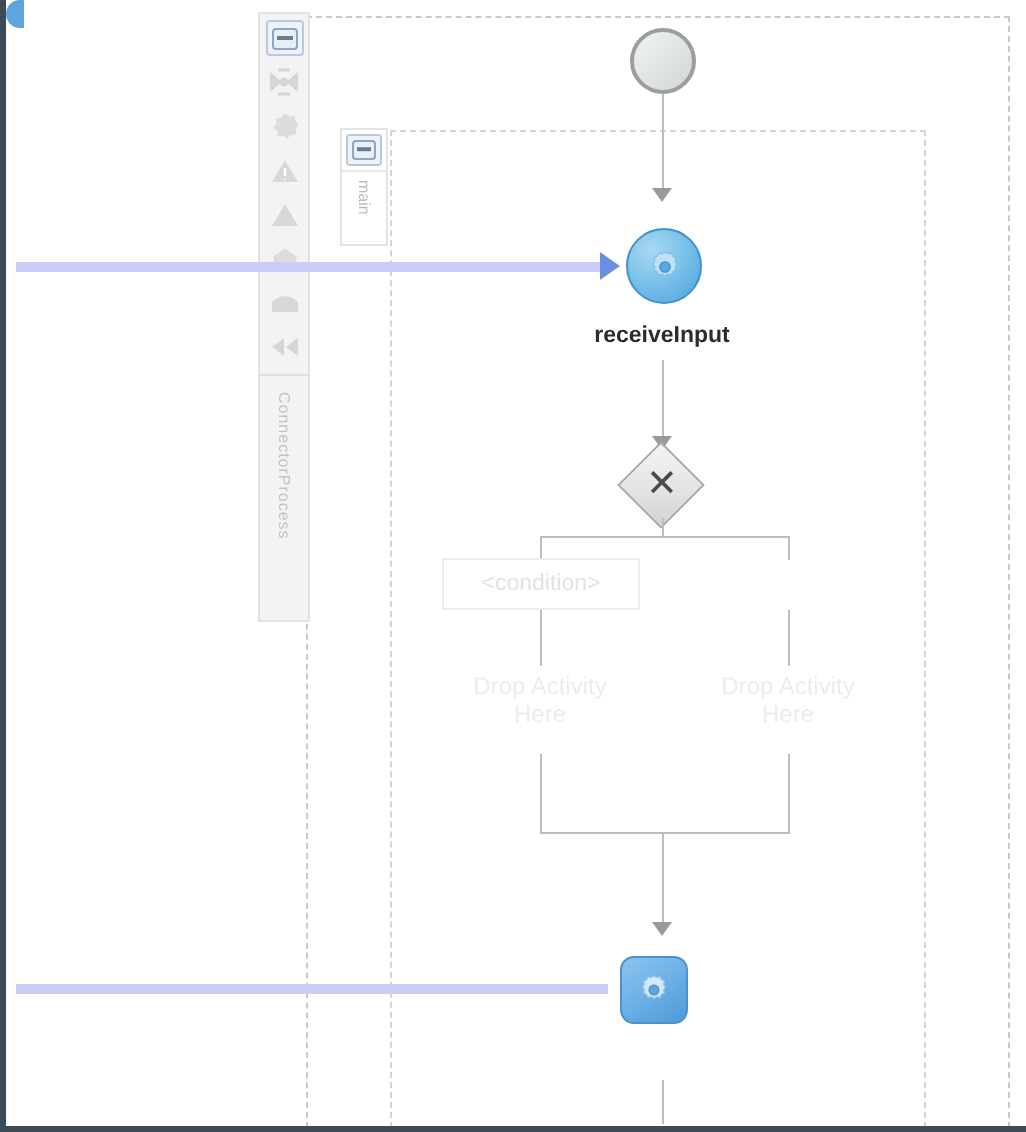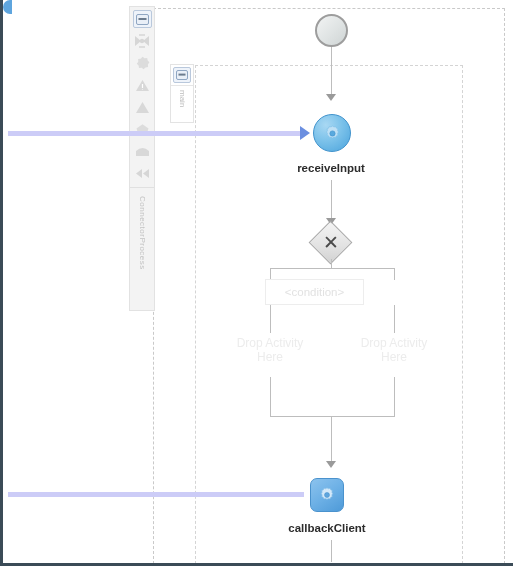--- a/index.html
+++ b/index.html
@@ -182,21 +182,20 @@
     height:26px;
     border:1px solid #ededed;
     border-radius:0;
     background:#ffffff;
     display:flex;align-items:center;justify-content:center;
     font-size:11.5px;
     color:#e2e2e2;
     box-sizing:border-box;
     padding:0 8px;
     white-space:nowrap;
-    margin-left:44px;
   }
   .drop-text{
     position:absolute;
     width:120px;
     text-align:center;
     font-size:12px;
     color:#ececec;
     line-height:14px;
   }
 
@@ -352,17 +351,16 @@
 
   <div class="link-line" style="top:492px; width:296px;"></div>
   <div class="link-dot"></div>
 
   <div class="callback-node">
     <svg class="gear" width="18" height="18" viewBox="0 0 24 24">
       <path d="M12 2.6 l1.9 1.1 2.1-.5 .9 2 2 .9 -.5 2.1 1.1 1.9 -1.1 1.9 .5 2.1 -2 .9 -.9 2 -2.1-.5 -1.9 1.1 -1.9-1.1 -2.1 .5 -.9-2 -2-.9 .5-2.1 -1.1-1.9 1.1-1.9 -.5-2.1 2-.9 .9-2 2.1 .5 Z" fill="#d3e8f9" stroke="#93c6ea" stroke-width="0.8"></path>
       <circle cx="12" cy="12" r="3.3" fill="#5ea5de" stroke="#4a92cd" stroke-width="0.8"></circle>
     </svg>
   </div>
-  <div class="node-label" style="left:264px; top:522px; width:120px;">callbackClient</div>
 
   <div class="vline" style="left:328px; top:540px; height:22px;"></div>
 
 </div>
 
 </body></html>

